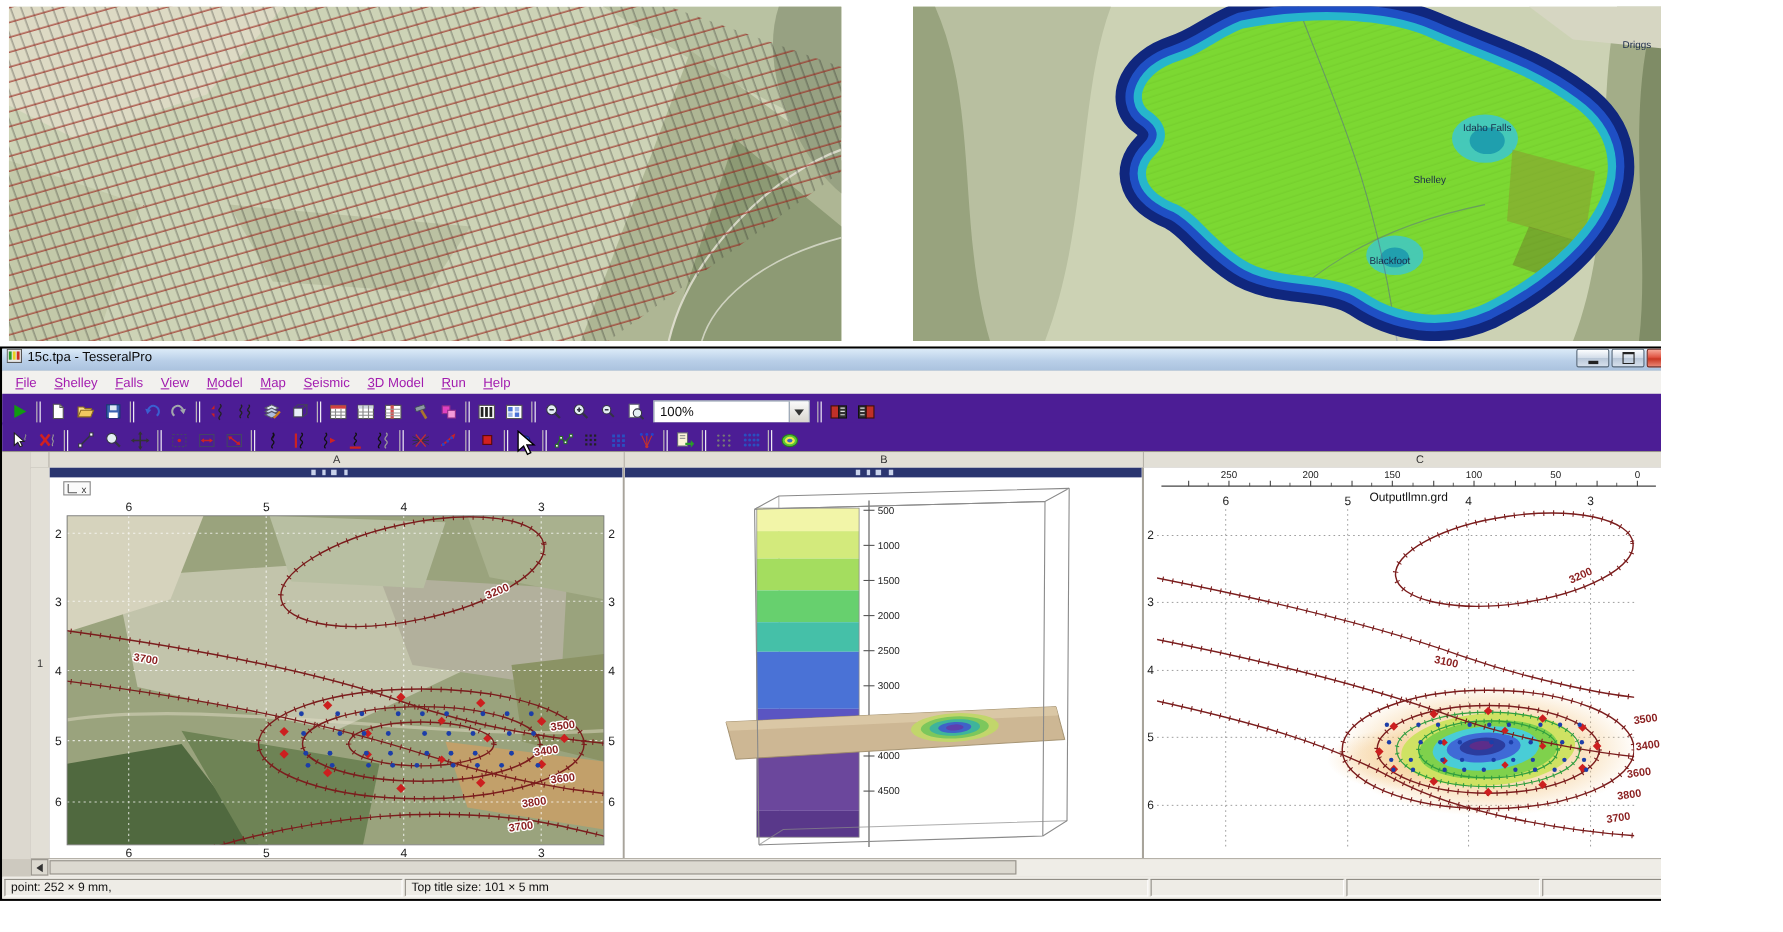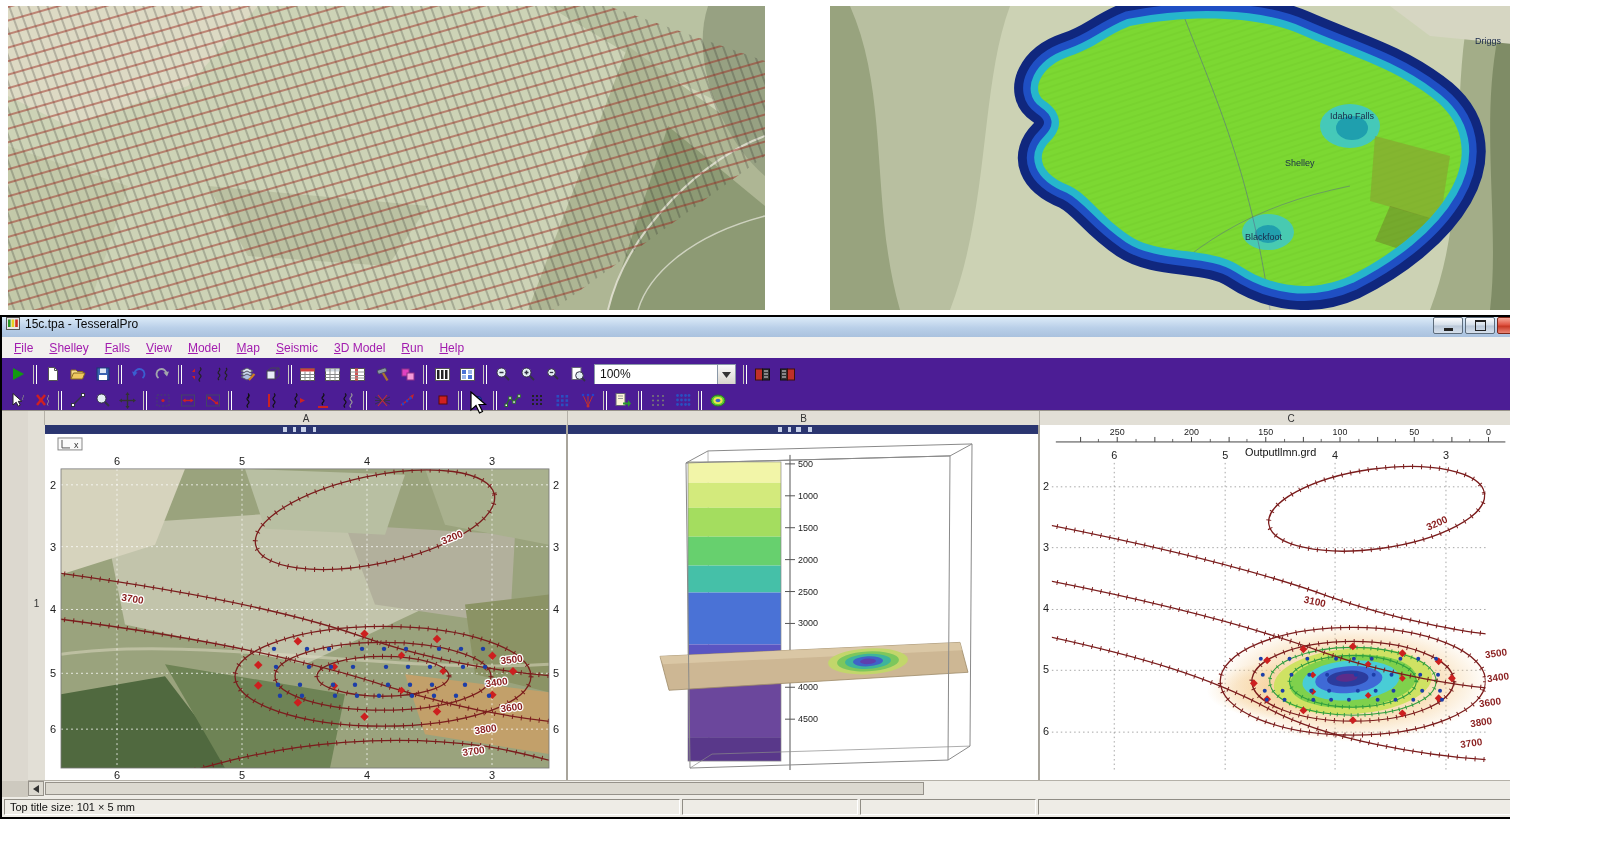--- a/index.html
+++ b/index.html
@@ -1000,20 +1000,21 @@
         <div class="sbtn" style="right:0;top:0;width:16px;height:15px">
           <svg width="6" height="8">
               <polygon points="0,0 0,8 6,4" fill="#333"></polygon>
             </svg>
         </div>
       </div>
       <div class="corner-sq"></div>
     </div>
 
     <div class="statusbar">
+      <div class="scell" style="width:362px">point: 252 × 9 mm,</div>
       <div class="scell" style="width:676px">Top title size: 101 × 5 mm</div>
       <div class="scell" style="width:176px"></div>
       <div class="scell" style="width:176px"></div>
       <div class="scell" style="flex:1"></div>
       <svg width="14" height="14" style="margin:2px 2px 0 0">
         <path d="M12,2 L2,12 M12,6 L6,12 M12,10 L10,12" stroke="#96928a" fill="none"></path>
       </svg>
     </div>
   </div>
 

